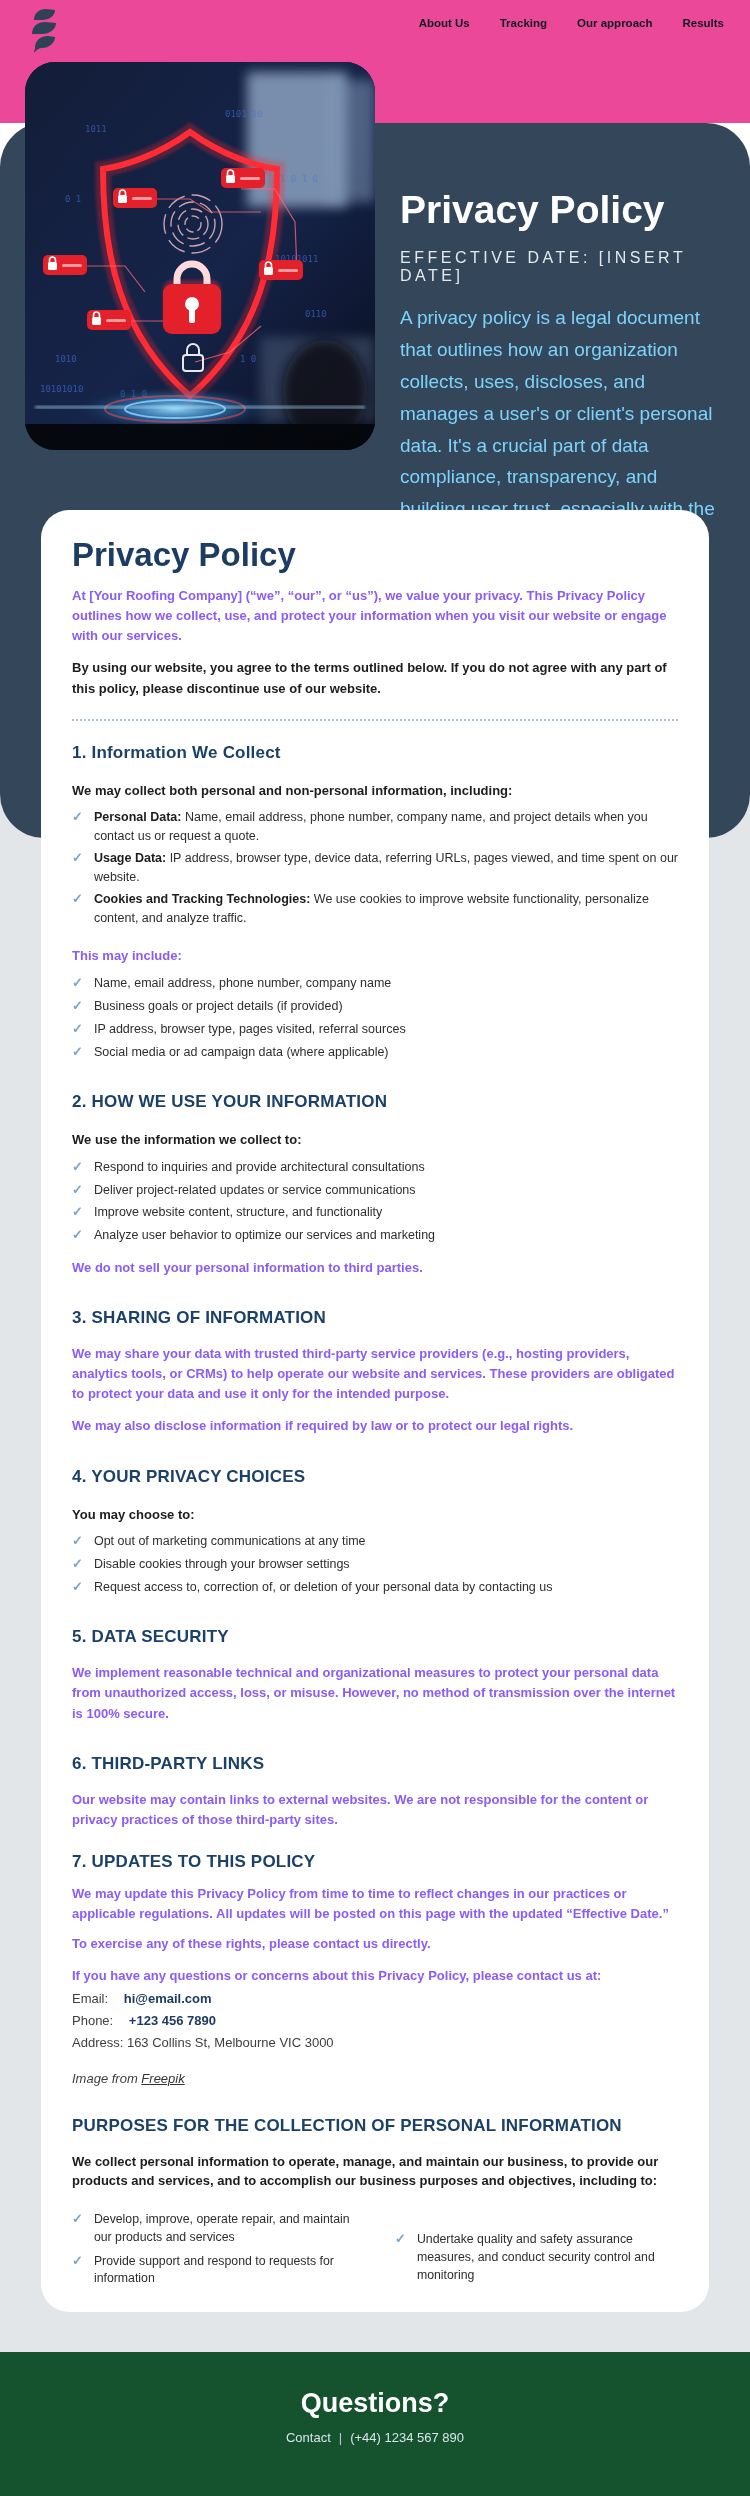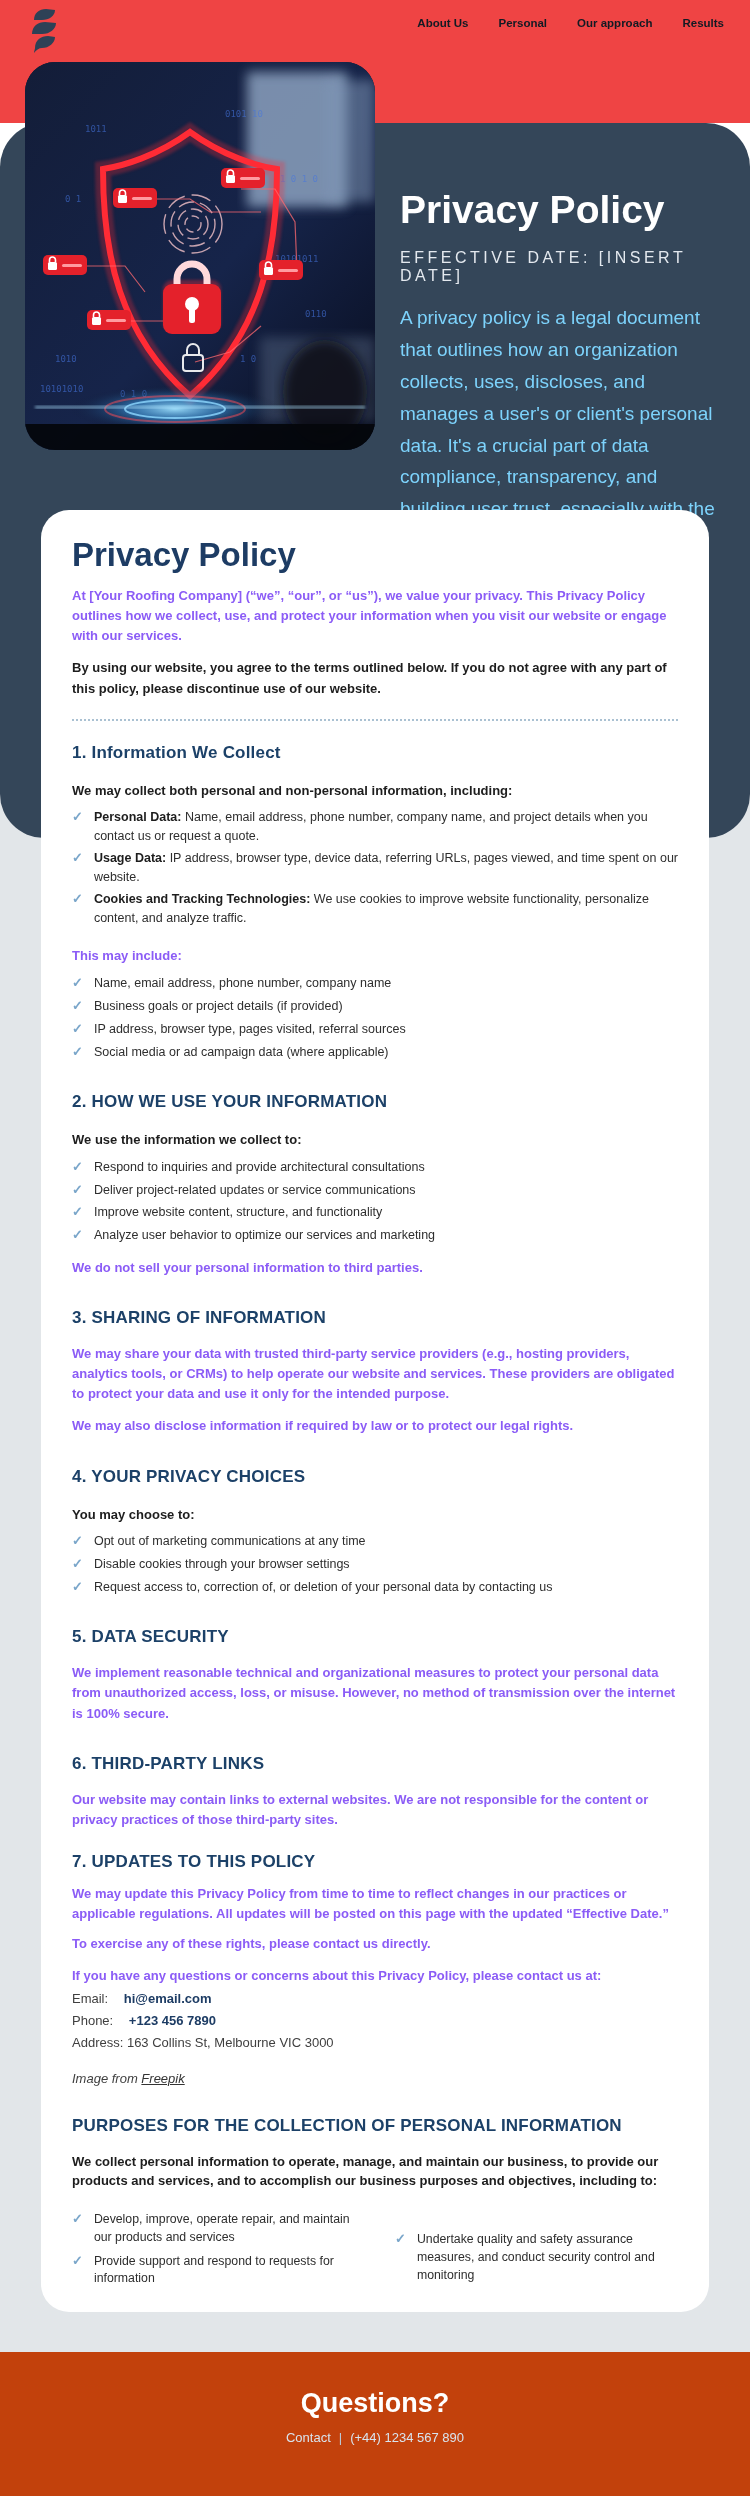--- a/index.html
+++ b/index.html
@@ -4,21 +4,21 @@
 <style>
   * { box-sizing: border-box; }
   html,body { margin:0; padding:0; }
   body {
     width: 750px;
     background: #ffffff;
     font-family: "Liberation Sans", sans-serif;
     color: #3f3f3f;
   }
   
-  .header { position: relative; height: 123px; background: #ef4444; }
+  .header { position: relative; height: 123px; background: #ec4899; }
   .logo { position: absolute; left: 28px; top: 8px; width: 30px; height: 46px; cursor: pointer; }
   .nav { position: absolute; right: 26px; top: 17px; display: flex; gap: 30px; }
   .nav a { font-size: 11.5px; font-weight: bold; color: #121a23; text-decoration: none; }
   
   .hero { position: relative; background: #344659; border-radius: 44px; height: 715px; }
   .hero-img {
     position: absolute; left: 25px; top: -61px; width: 350px; height: 388px;
     border-radius: 30px; overflow: hidden; background: #0c1227;
   }
   .hero-text { position: absolute; left: 400px; top: 66px; width: 324px; }
@@ -48,40 +48,40 @@
   ul.checks b { color: #1d1d1d; }
   .cline { margin: 2px 0 0; font-size: 13px; line-height: 1.55; color: #3f3f3f; }
   .cline .cval { color: #1d3c64; font-weight: bold; text-decoration: none; padding-left: 12px; }
   .credit { margin-top: 18px; font-size: 13px; color: #3f3f3f; font-style: italic; }
   .credit a { color: #333; text-decoration: underline; }
   .two-col { display: flex; gap: 40px; margin-top: 12px; }
   .two-col .col { flex: 1; }
   .two-col .col.right { padding-top: 20px; }
   .two-col ul.checks li { font-size: 12.3px; line-height: 1.45; margin-bottom: 6px; }
   
-  .footer { background: #c2410c; height: 144px; text-align: center; padding-top: 36px; }
+  .footer { background: #14532d; height: 144px; text-align: center; padding-top: 36px; }
   .footer h2 { margin: 0; color: #ffffff; font-size: 27px; font-weight: bold; }
   .footer .contact-line { margin-top: 11px; font-size: 13px; color: #d9e4ee; }
   .footer .contact-line a { color: #d9e4ee; text-decoration: none; }
   .footer .sep { margin: 0 8px; color: #b9cbdc; }
 </style>
 </head>
 <body>
 
 <div class="header">
   <div class="logo">
     <svg viewBox="0 0 30 46" width="30" height="46">
       <path fill="#2e4156" d="M6 12 C6 5 11 1 18 1 L27 2 C27 8 21 12 14 12 Z"></path>
       <path fill="#2e4156" d="M4 26 C4 18 10 14 17 14 L28 15 C28 21 22 26 14 26 Z"></path>
       <path fill="#2e4156" d="M7 40 C7 32 13 28 20 28 L27 29 C27 35 21 40 14 40 C11 40 8 42 6 45 C6 43 7 41 7 40 Z"></path>
     </svg>
   </div>
   <nav class="nav">
     <a>About Us</a>
-    <a>Personal</a>
+    <a>Tracking</a>
     <a>Our approach</a>
     <a>Results</a>
   </nav>
 </div>
 
 <section class="hero">
   <div class="hero-img">
     <svg width="350" height="388" viewBox="0 0 350 388">
       <defs>
         <linearGradient id="bg" x1="0" y1="0" x2="1" y2="1">

